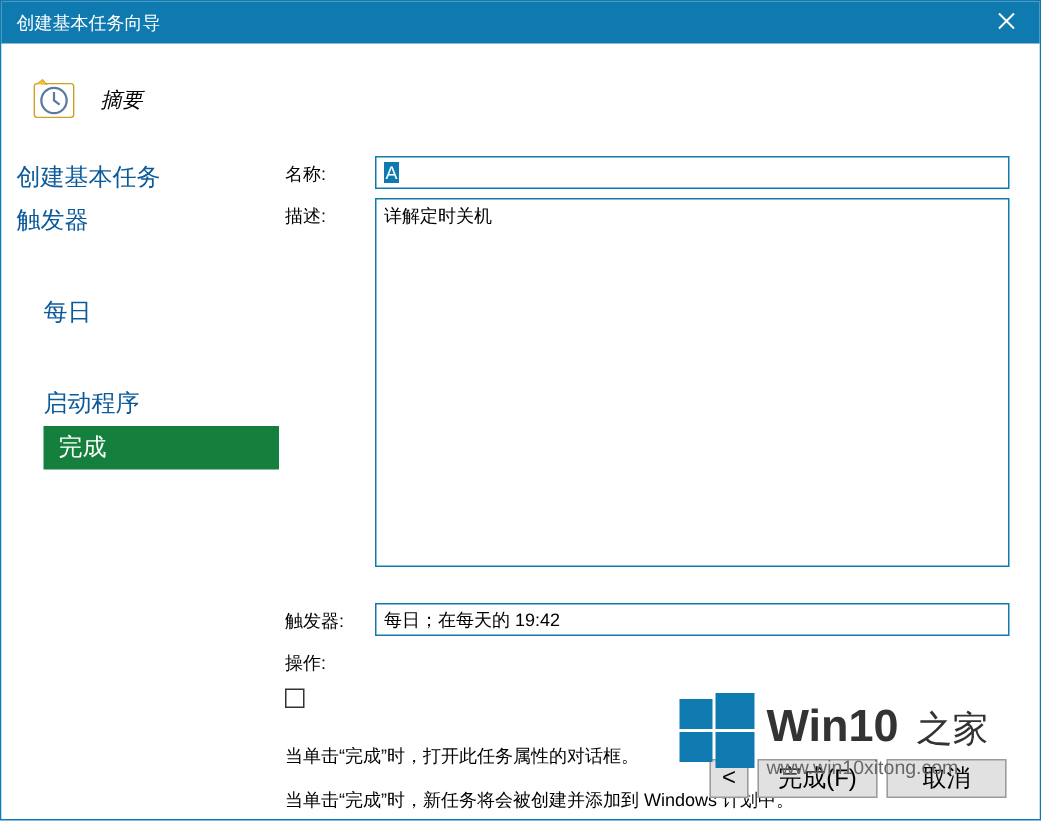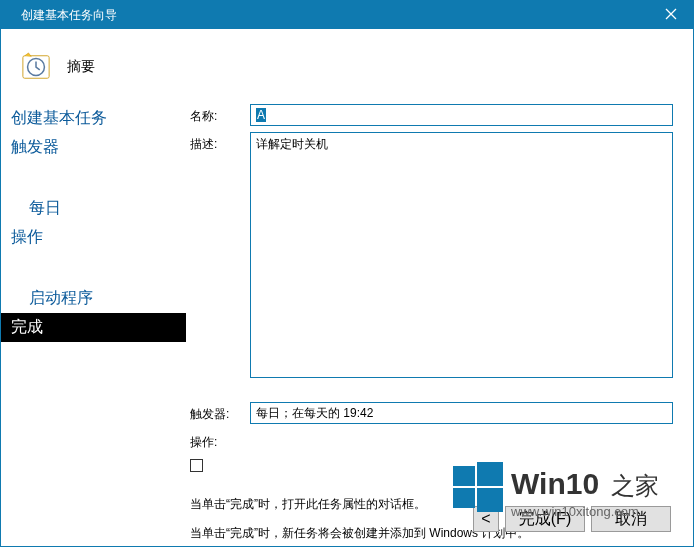--- a/index.html
+++ b/index.html
@@ -19,21 +19,21 @@
     background: #fff;
     position: relative;
   }
   .titlebar {
     height: 28px;
     background: #0f7ab0;
     color: #fff;
     display: flex;
     align-items: center;
     font-size: 12px;
-    padding-left: 20px;
+    padding-left: 10px;
     position: relative;
   }
   .titlebar-close {
     position: absolute;
     right: 0;
     top: 0;
     width: 44px;
     height: 28px;
     display: flex;
     align-items: center;
@@ -52,20 +52,21 @@
   .header-icon {
     width: 30px;
     height: 30px;
     display: flex;
     align-items: center;
     justify-content: center;
   }
   .header-title {
     font-size: 14px;
     color: #000;
+    font-style: italic;
   }
   .body {
     display: flex;
     height: calc(100% - 28px - 75px);
     background: #fff;
   }
   .sidebar {
     width: 185px;
     padding-top: 0;
     font-size: 16px;
@@ -73,22 +74,23 @@
   .sidebar-item {
     padding: 4px 10px;
     color: #0b5a9a;
     cursor: default;
   }
   .sidebar-item.sub {
     padding-left: 28px;
     margin-top: 32px;
   }
   .sidebar-item.active {
-    background: #000000;
-    color: #fff;
+    background: #15803d;
+    color: #fff;
+    margin-left: 28px;
   }
   .content {
     flex: 1;
     padding: 0 20px 10px 4px;
     font-size: 12px;
     position: relative;
   }
   .row {
     display: flex;
     align-items: flex-start;
@@ -203,21 +205,20 @@
     </span>
     <span class="header-title">摘要</span>
   </div>
 
   <div class="body">
 
     <div class="sidebar">
       <div class="sidebar-item"><span>创建基本任务</span></div>
       <div class="sidebar-item"><span>触发器</span></div>
       <div class="sidebar-item sub"><span>每日</span></div>
-      <div class="sidebar-item"><span>操作</span></div>
       <div class="sidebar-item sub"><span>启动程序</span></div>
       <div class="sidebar-item active"><span>完成</span></div>
     </div>
 
     <div class="content">
 
       <div class="row">
         <div class="row-label">名称:</div>
         <div class="field field-name"><span class="sel">A</span></div>
       </div>

